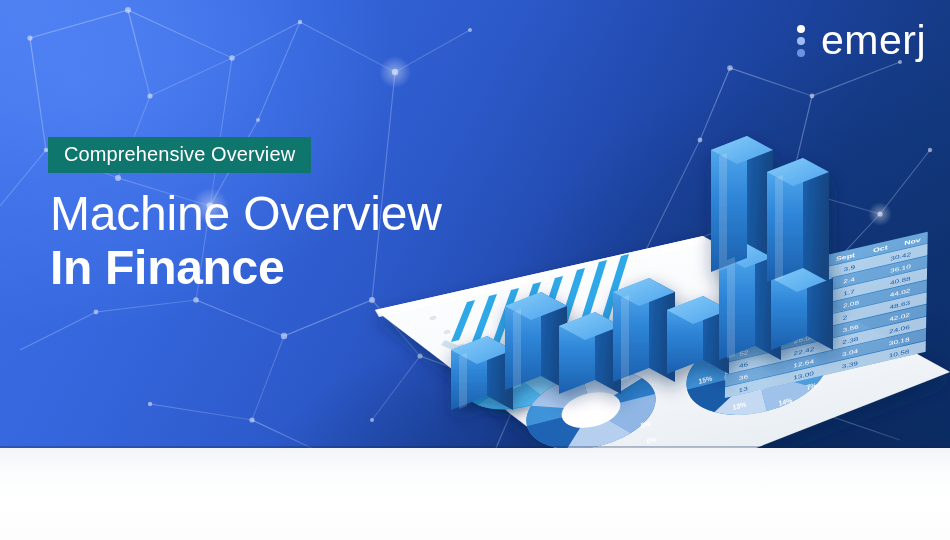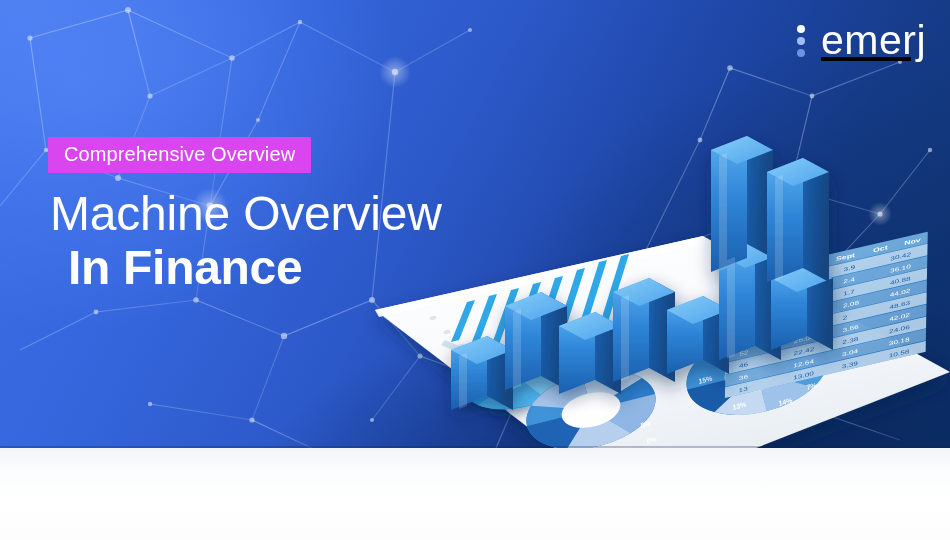--- a/index.html
+++ b/index.html
@@ -31,43 +31,43 @@
   
   .white-band {
     position:absolute; left:0; top:448px; width:950px; height:92px;
     background:linear-gradient(180deg,#f2f4f7 0%, #fbfcfd 26%, #ffffff 60%, #fdfdfe 100%);
   }
   .band-shadow {
     position:absolute; left:0; top:446px; width:950px; height:10px;
     background:linear-gradient(180deg, rgba(10,35,80,.30) 0%, rgba(10,35,80,0) 100%);
   }
   
-  .logo { position:absolute; right:24px; top:20px; display:flex; align-items:center; gap:16px;text-decoration:underline; }
+  .logo { position:absolute; right:24px; top:20px; display:flex; align-items:center; gap:16px; }
   .logo-dots { display:flex; flex-direction:column; gap:4px; }
   .logo-dots i { display:block; width:8px; height:8px; border-radius:50%; }
   .logo-dots i:nth-child(1){ background:#ffffff; }
   .logo-dots i:nth-child(2){ background:#9dbdf4; }
   .logo-dots i:nth-child(3){ background:#6b93e0; }
   .logo-word { font-size:41px; line-height:41px; letter-spacing:.5px; color:#ffffff; font-weight:400; }
   
   .badge {
     position:absolute; left:48px; top:137px;
-    background:#d946ef; color:#ffffff;
+    background:#0f766e; color:#ffffff;
     border-radius:1px;
     padding:6px 16px 8px 16px;
     font-size:20px; line-height:22px; letter-spacing:.1px;
     white-space:nowrap;
   }
   .title1 {
     position:absolute; left:50px; top:186px;
     color:#ffffff; font-size:48px; line-height:56px;
     font-weight:300; letter-spacing:-.2px; white-space:nowrap;
   }
   .title2 {
-    position:absolute; left:68px; top:240px;
+    position:absolute; left:50px; top:240px;
     color:#ffffff; font-size:48px; line-height:56px;
     font-weight:700; letter-spacing:-.3px; white-space:nowrap;
   }
   
   .illus { position:absolute; left:355px; top:110px; width:595px; height:400px; }
 </style>
 </head>
 <body>
 
 <div id="banner">

